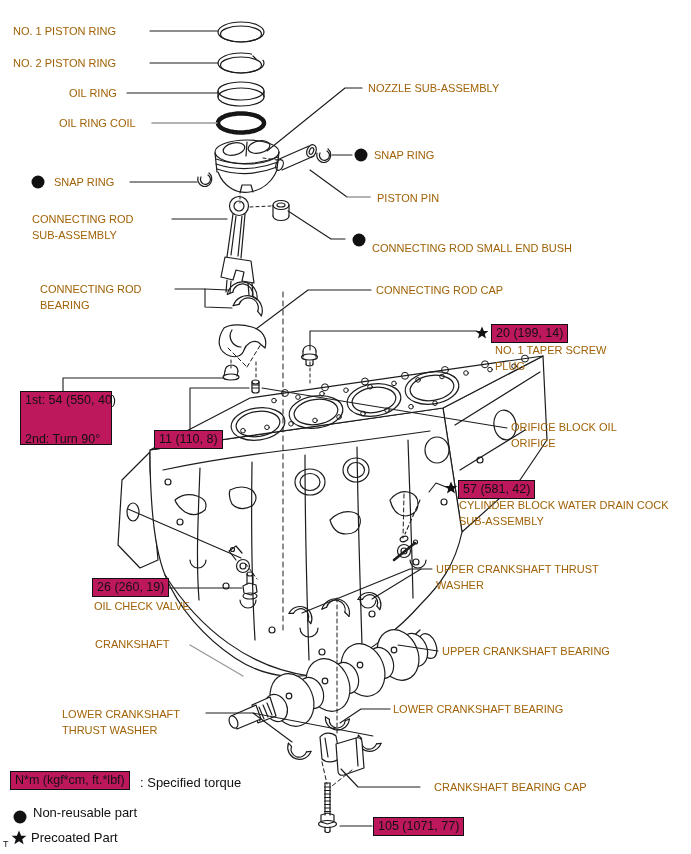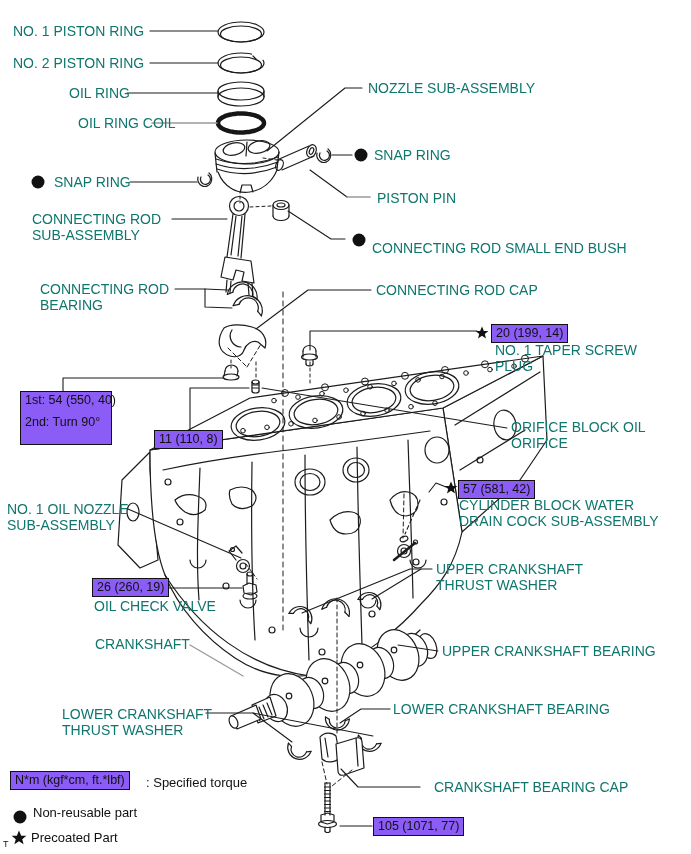--- a/index.html
+++ b/index.html
@@ -1,21 +1,21 @@
 <!DOCTYPE html>
 <html><head>
 <meta charset="utf-8">
 <style>
   html,body{margin:0;padding:0;background:#fff;}
   #stage{position:relative;width:691px;height:854px;background:#fff;overflow:hidden;
          font-family:"Liberation Sans",sans-serif;color:#111;}
   #art{position:absolute;left:0;top:0;}
-  .lbl{position:absolute;font-size:14px;line-height:16px;color:#0f766e;white-space:nowrap;}
+  .lbl{position:absolute;font-size:11px;line-height:16px;color:#a16207;white-space:nowrap;}
   .wrap{white-space:normal;}
-  .tbox{position:absolute;border:1.4px solid #111;background:#8b5cf6;font-size:12.5px;
+  .tbox{position:absolute;border:1.4px solid #111;background:#be185d;font-size:12.5px;
         line-height:15px;padding:1px 4px;white-space:nowrap;color:#111;}
   .legend-note{position:absolute;font-size:13px;line-height:16px;color:#111;white-space:nowrap;}
   .tiny{position:absolute;font-size:9px;color:#111;}
 </style>
 </head>
 <body>
 
 <div id="stage">
 
 <svg id="art" width="691" height="854" viewBox="0 0 691 854" stroke="#1c1c1c" stroke-width="1.2" fill="none" stroke-linecap="round" stroke-linejoin="round">
@@ -383,48 +383,47 @@
   <g fill="#111" stroke="none">
     <path transform="translate(482,333)" d="M0,-6.5 L1.9,-2 L6.4,-2 L2.8,1 L4,5.5 L0,2.8 L-4,5.5 L-2.8,1 L-6.4,-2 L-1.9,-2 Z"></path>
     <path transform="translate(451,488)" d="M0,-6.5 L1.9,-2 L6.4,-2 L2.8,1 L4,5.5 L0,2.8 L-4,5.5 L-2.8,1 L-6.4,-2 L-1.9,-2 Z"></path>
     <path transform="translate(19,838) scale(1.15)" d="M0,-6.5 L1.9,-2 L6.4,-2 L2.8,1 L4,5.5 L0,2.8 L-4,5.5 L-2.8,1 L-6.4,-2 L-1.9,-2 Z"></path>
   </g>
 </svg>
 
   <div class="lbl" style="left:13px;top:23px">NO. 1 PISTON RING</div>
   <div class="lbl" style="left:13px;top:55px">NO. 2 PISTON RING</div>
   <div class="lbl" style="left:69px;top:85px">OIL RING</div>
-  <div class="lbl" style="left:78px;top:115px">OIL RING COIL</div>
+  <div class="lbl" style="left:59px;top:115px">OIL RING COIL</div>
   <div class="lbl" style="left:54px;top:174px">SNAP RING</div>
   <div class="lbl wrap" style="left:32px;top:211px;width:130px">CONNECTING ROD SUB-ASSEMBLY</div>
   <div class="lbl wrap" style="left:40px;top:281px;width:130px">CONNECTING ROD BEARING</div>
   <div class="lbl" style="left:368px;top:80px">NOZZLE SUB-ASSEMBLY</div>
   <div class="lbl" style="left:374px;top:147px">SNAP RING</div>
   <div class="lbl" style="left:377px;top:190px">PISTON PIN</div>
   <div class="lbl" style="left:372px;top:240px">CONNECTING ROD SMALL END BUSH</div>
   <div class="lbl" style="left:376px;top:282px">CONNECTING ROD CAP</div>
   <div class="tbox" style="left:491px;top:324px">20 (199, 14)</div>
   <div class="lbl wrap" style="left:495px;top:342px;width:142px">NO. 1 TAPER SCREW PLUG</div>
   <div class="tbox" style="left:20px;top:391px;width:82px;height:50px">
     <div>1st: 54 (550, 40)</div>
-    <div style="margin-top:7px">2nd: Turn 90°</div>
+    <div style="margin-top:24px">2nd: Turn 90°</div>
   </div>
   <div class="tbox" style="left:154px;top:430px">11 (110, 8)</div>
   <div class="lbl wrap" style="left:511px;top:419px;width:150px">ORIFICE BLOCK OIL ORIFICE</div>
   <div class="tbox" style="left:458px;top:480px">57 (581, 42)</div>
   <div class="lbl wrap" style="left:459px;top:497px;width:220px">CYLINDER BLOCK WATER DRAIN COCK SUB-ASSEMBLY</div>
-  <div class="lbl wrap" style="left:7px;top:501px;width:135px">NO. 1 OIL NOZZLE SUB-ASSEMBLY</div>
   <div class="tbox" style="left:92px;top:578px">26 (260, 19)</div>
   <div class="lbl" style="left:94px;top:598px">OIL CHECK VALVE</div>
   <div class="lbl" style="left:95px;top:636px">CRANKSHAFT</div>
   <div class="lbl" style="left:442px;top:643px">UPPER CRANKSHAFT BEARING</div>
   <div class="lbl wrap" style="left:436px;top:561px;width:200px">UPPER CRANKSHAFT THRUST WASHER</div>
   <div class="lbl" style="left:393px;top:701px">LOWER CRANKSHAFT BEARING</div>
   <div class="lbl wrap" style="left:62px;top:706px;width:150px">LOWER CRANKSHAFT THRUST WASHER</div>
   <div class="lbl" style="left:434px;top:779px">CRANKSHAFT BEARING CAP</div>
   <div class="tbox" style="left:373px;top:817px">105 (1071, 77)</div>
 
   <div class="tbox" style="left:10px;top:771px">N*m (kgf*cm, ft.*lbf)</div>
-  <div class="legend-note" style="left:146px;top:775px">: Specified torque</div>
+  <div class="legend-note" style="left:140px;top:775px">: Specified torque</div>
   <div class="legend-note" style="left:33px;top:805px">Non-reusable part</div>
   <div class="legend-note" style="left:31px;top:830px">Precoated Part</div>
   <div class="tiny" style="left:3px;top:839px">T</div>
 </div>
 
 </body></html>

